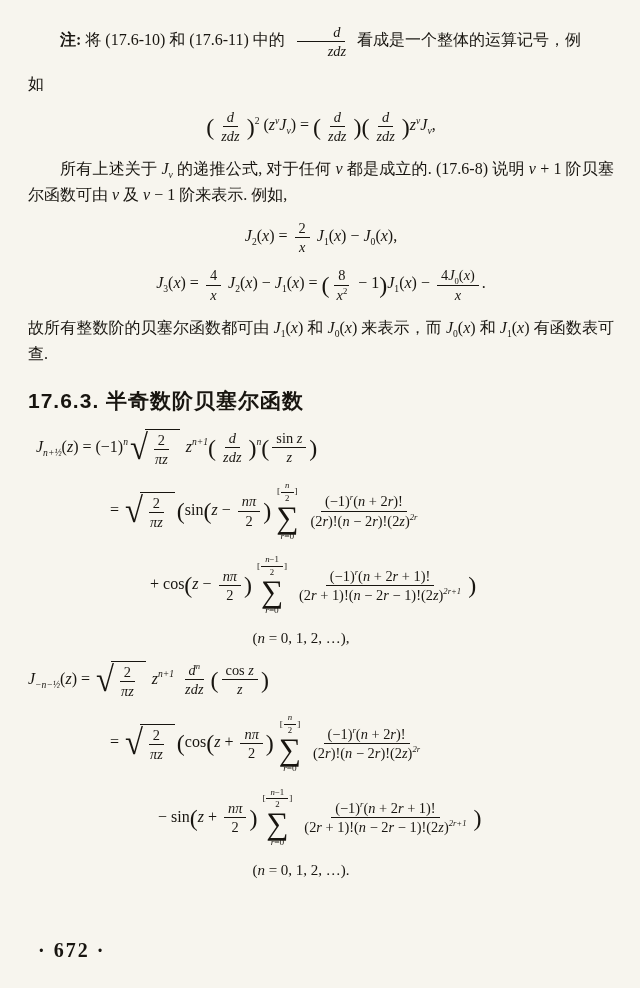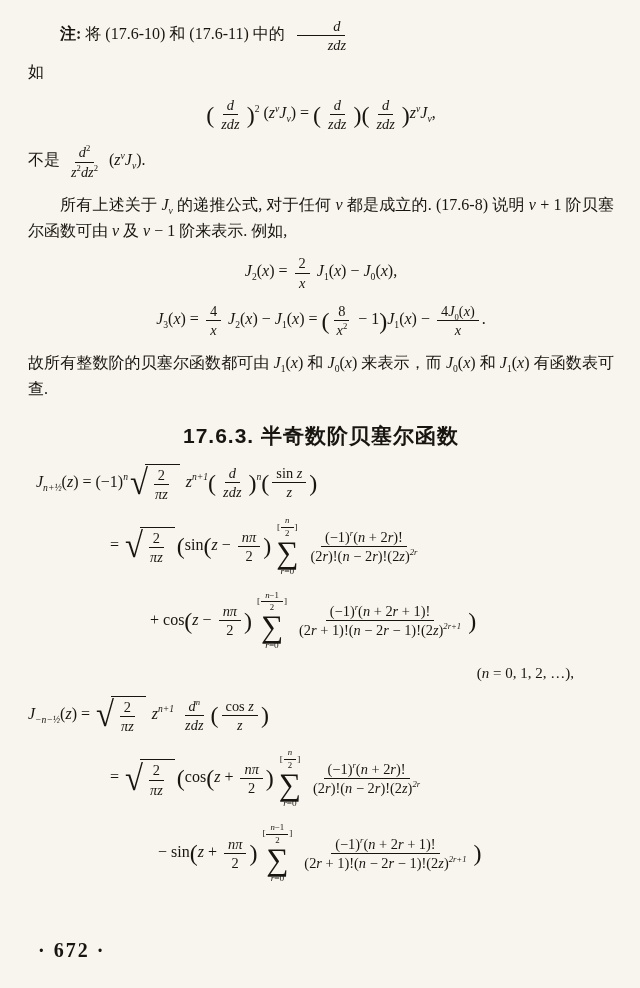--- a/index.html
+++ b/index.html
@@ -2,71 +2,67 @@
 <html><head>
 <meta charset="utf-8">
 <style>
   * { box-sizing: border-box; }
   html,body { margin:0; padding:0; background:#cfccc4; }
   .page { width:640px; height:988px; margin:0 auto; background:#f7f5ee; color:#181510;
           font-family:"Liberation Serif","DejaVu Serif",serif; position:relative; overflow:hidden; }
   .inner { padding:12px 26px 0 28px; font-size:16px; }
   .para { line-height:1.62; text-align:justify; margin:2px 0; }
   .indent { text-indent:2em; }
-  .mline { margin:6px 0; }
+  .mline { margin:12px 0; }
   .ti { font-style:italic; }
   .tb { font-weight:bold; }
   sup,sub { font-size:0.6em; line-height:0; }
   .frac { display:inline-flex; flex-direction:column; align-items:center; vertical-align:middle;
           margin:0 3px; line-height:1.12; font-size:0.9em; text-align:center; }
   .frac > .num { padding:0 4px 1px; border-bottom:1.3px solid currentColor; white-space:nowrap; }
   .frac > .den { padding:1px 4px 0; white-space:nowrap; }
   .sqrt { display:inline-flex; align-items:center; vertical-align:middle; margin:0 2px; white-space:nowrap; }
   .sqrt > .rad { font-size:2.05em; line-height:0.85; margin-right:-3px; transform:scaleY(1.08); }
   .sqrt > .vinc { border-top:1.5px solid currentColor; padding:2px 5px 0 3px; }
   .sum { display:inline-flex; flex-direction:column; align-items:center; vertical-align:middle;
          margin:0 5px; line-height:1; }
   .sum > .lim { font-size:0.58em; line-height:1.05; display:inline-flex; align-items:center; white-space:nowrap; }
   .sum > .lim .frac { font-size:0.95em; margin:0 1px; }
   .sum > .sigma { font-size:1.95em; line-height:0.9; }
   .bigp { font-size:1.5em; vertical-align:middle; line-height:1; font-weight:400; }
   .eq { text-align:center; margin:12px 0; white-space:nowrap; }
   .eq-left { text-align:left; margin:14px 0; white-space:nowrap; }
-  .cond { text-align:right; font-size:15px; margin:0 40px 10px 0; }
+  .cond { text-align:center; font-size:15px; margin:0 40px 10px 0; }
   .heading { font-size:21px; font-weight:bold; margin:20px 0 12px;
-             font-family:"Liberation Sans","DejaVu Sans",sans-serif; letter-spacing:1px;text-align:center; }
+             font-family:"Liberation Sans","DejaVu Sans",sans-serif; letter-spacing:1px; }
   .footer { position:absolute; left:38px; bottom:26px; font-weight:bold; font-size:20px; letter-spacing:2px; }
 </style>
 </head>
 <body>
 
 <div class="page">
   <div class="inner">
 
     <p class="para indent mline"><span class="tb">注: </span><span class="tr">将 (17.6-10) 和 (17.6-11) 中的 </span><span class="frac">
           <span class="num"><span class="ti">d</span></span>
           <span class="den"><span class="ti">zdz</span></span>
-        </span></p>
+        </span><span class="tr"> 看成是一个整体的运算记号，例</span></p>
     <p class="para">如</p>
 
     <div class="eq"><span class="bigp">(</span><span class="frac">
           <span class="num"><span class="ti">d</span></span>
           <span class="den"><span class="ti">zdz</span></span>
         </span><span class="bigp">)</span><sup>2</sup><span class="tr"> (</span><span class="ti">z</span><sup class="ti">ν</sup><span class="ti">J</span><sub class="ti">ν</sub><span class="tr">) = </span><span class="bigp">(</span><span class="frac">
           <span class="num"><span class="ti">d</span></span>
           <span class="den"><span class="ti">zdz</span></span>
         </span><span class="bigp">)</span><span class="bigp">(</span><span class="frac">
           <span class="num"><span class="ti">d</span></span>
           <span class="den"><span class="ti">zdz</span></span>
         </span><span class="bigp">)</span><span class="ti">z</span><sup class="ti">ν</sup><span class="ti">J</span><sub class="ti">ν</sub><span class="tr">,</span></div>
 
-    <p class="para mline"><span class="tr">不是 </span><span class="frac">
-          <span class="num"><span class="ti">d</span><sup>2</sup></span>
-          <span class="den"><span class="ti">z</span><sup>2</sup><span class="ti">dz</span><sup>2</sup></span>
-        </span><span class="tr"> (</span><span class="ti">z</span><sup class="ti">ν</sup><span class="ti">J</span><sub class="ti">ν</sub><span class="tr">).</span></p>
 
     <p class="para indent" style="margin-top:12px"><span class="tr">所有上述关于 </span><span class="ti">J</span><sub class="ti">ν</sub><span class="tr"> 的递推公式, 对于任何 </span><span class="ti">ν</span><span class="tr"> 都是成立的.  (17.6-8) 说明 </span><span class="ti">ν</span><span class="tr"> + 1 阶贝塞尔函数可由 </span><span class="ti">ν</span><span class="tr"> 及 </span><span class="ti">ν</span><span class="tr"> − 1 阶来表示. 例如,</span></p>
 
     <div class="eq"><span class="ti">J</span><sub>2</sub><span class="tr">(</span><span class="ti">x</span><span class="tr">) = </span><span class="frac">
           <span class="num"><span class="tr">2</span></span>
           <span class="den"><span class="ti">x</span></span>
         </span><span class="tr"> </span><span class="ti">J</span><sub>1</sub><span class="tr">(</span><span class="ti">x</span><span class="tr">) − </span><span class="ti">J</span><sub>0</sub><span class="tr">(</span><span class="ti">x</span><span class="tr">),</span></div>
     <div class="eq"><span class="ti">J</span><sub>3</sub><span class="tr">(</span><span class="ti">x</span><span class="tr">) = </span><span class="frac">
           <span class="num"><span class="tr">4</span></span>
           <span class="den"><span class="ti">x</span></span>
@@ -200,17 +196,18 @@
           </span>
           <span class="sigma">∑</span>
           <span class="lim">
             <span class="ti">r</span>
             <span class="tr">=0</span>
           </span>
         </span><span class="frac">
           <span class="num"><span class="tr">(−1)</span><sup class="ti">r</sup><span class="tr">(</span><span class="ti">n</span><span class="tr"> + 2</span><span class="ti">r</span><span class="tr"> + 1)!</span></span>
           <span class="den"><span class="tr">(2</span><span class="ti">r</span><span class="tr"> + 1)!(</span><span class="ti">n</span><span class="tr"> − 2</span><span class="ti">r</span><span class="tr"> − 1)!(2</span><span class="ti">z</span><span class="tr">)</span><sup class="ti">2r+1</sup></span>
         </span><span class="bigp">)</span></div>
+    <div class="cond"><span class="tr">(</span><span class="ti">n</span><span class="tr"> = 0, 1, 2, …).</span></div>
 
 
   </div>
   <div class="footer">· 672 ·</div>
 </div>
 
 </body></html>

